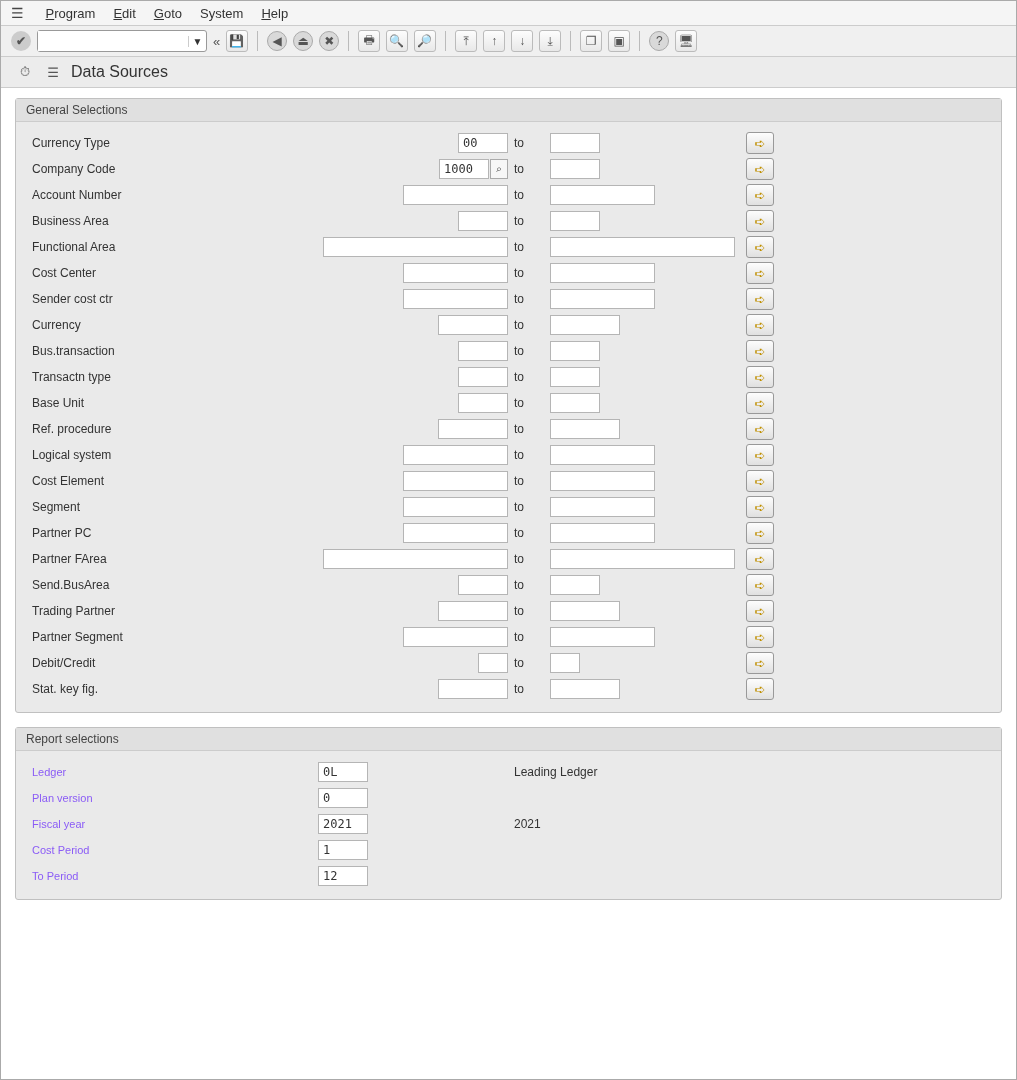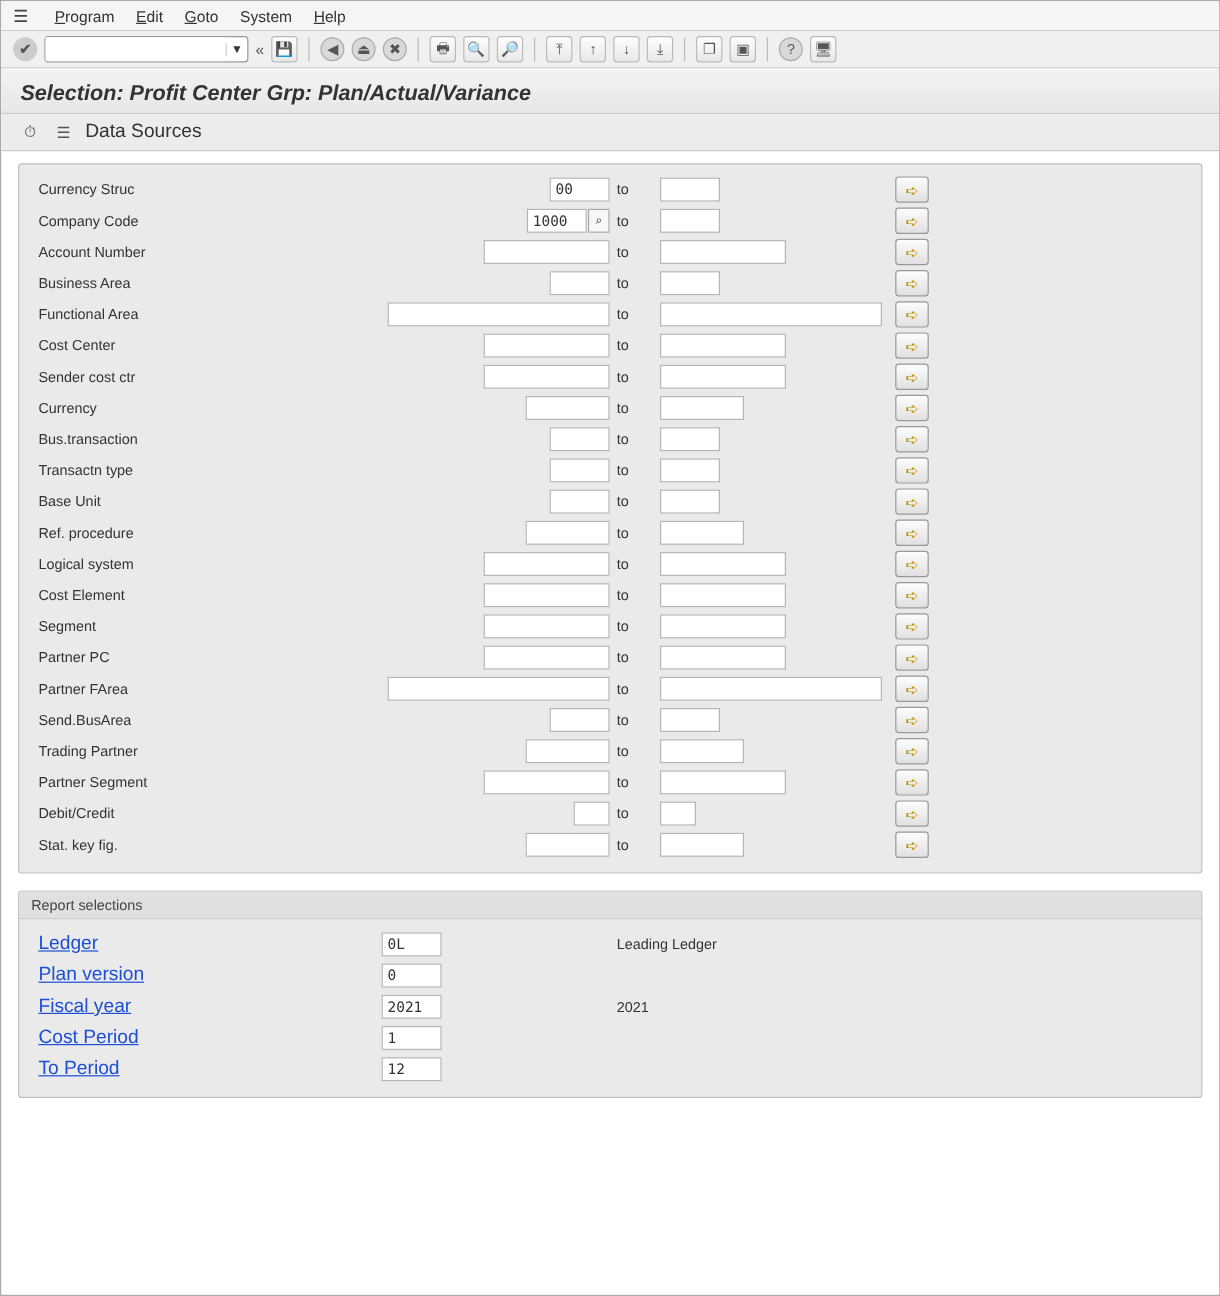--- a/index.html
+++ b/index.html
@@ -195,21 +195,21 @@
     cursor: pointer;
     color: #c09000;
     font-size: 13px;
   }
   .row2 {
     display: flex;
     align-items: center;
     height: 26px;
     gap: 6px;
   }
-  .row2 .label { width: 280px; font-size:16px; color:#1d4ed8;text-decoration:underline; }
+  .row2 .label { width: 280px; font-size:11px; color:#8b5cf6; }
   .row2 .valcol { width: 190px; display:flex; align-items:center; }
   .row2 .desccol { font-size:12px; color:#333; }
 </style>
 </head>
 <body>
 
 <div class="window">
 
   <div class="menubar">
     <span class="doc-icon">☰</span>
@@ -242,36 +242,34 @@
     <span class="tbtn">↓</span>
     <span class="tbtn">⤓</span>
     <span class="sep"></span>
     <span class="tbtn">❐</span>
     <span class="tbtn">▣</span>
     <span class="sep"></span>
     <span class="tbtn round">?</span>
     <span class="tbtn">🖥</span>
   </div>
 
-  <div class="title-area">
-    <div class="title">Selection: Profit Center Grp: Plan/Actual/Variance</div>
-  </div>
 
   <div class="subtoolbar">
     <span class="icon-small">⏱</span>
     <span class="icon-small">☰</span>
     <span class="ds-label">Data Sources</span>
   </div>
 
   <div class="content">
 
     <div class="group">
+      <div class="group-title">General Selections</div>
       <div class="group-body" id="gs-body">
           <div class="row">
-            <div class="label">Currency Struc</div>
+            <div class="label">Currency Type</div>
             <div class="col-from">
               <input class="sap-input w2" value="00" style="">
             </div>
             <div class="to-label">to</div>
             <div class="col-to">
               <input class="sap-input w2" style="">
             </div>
             <div class="col-btn">
               <span class="multi-btn">➪</span>
             </div>

